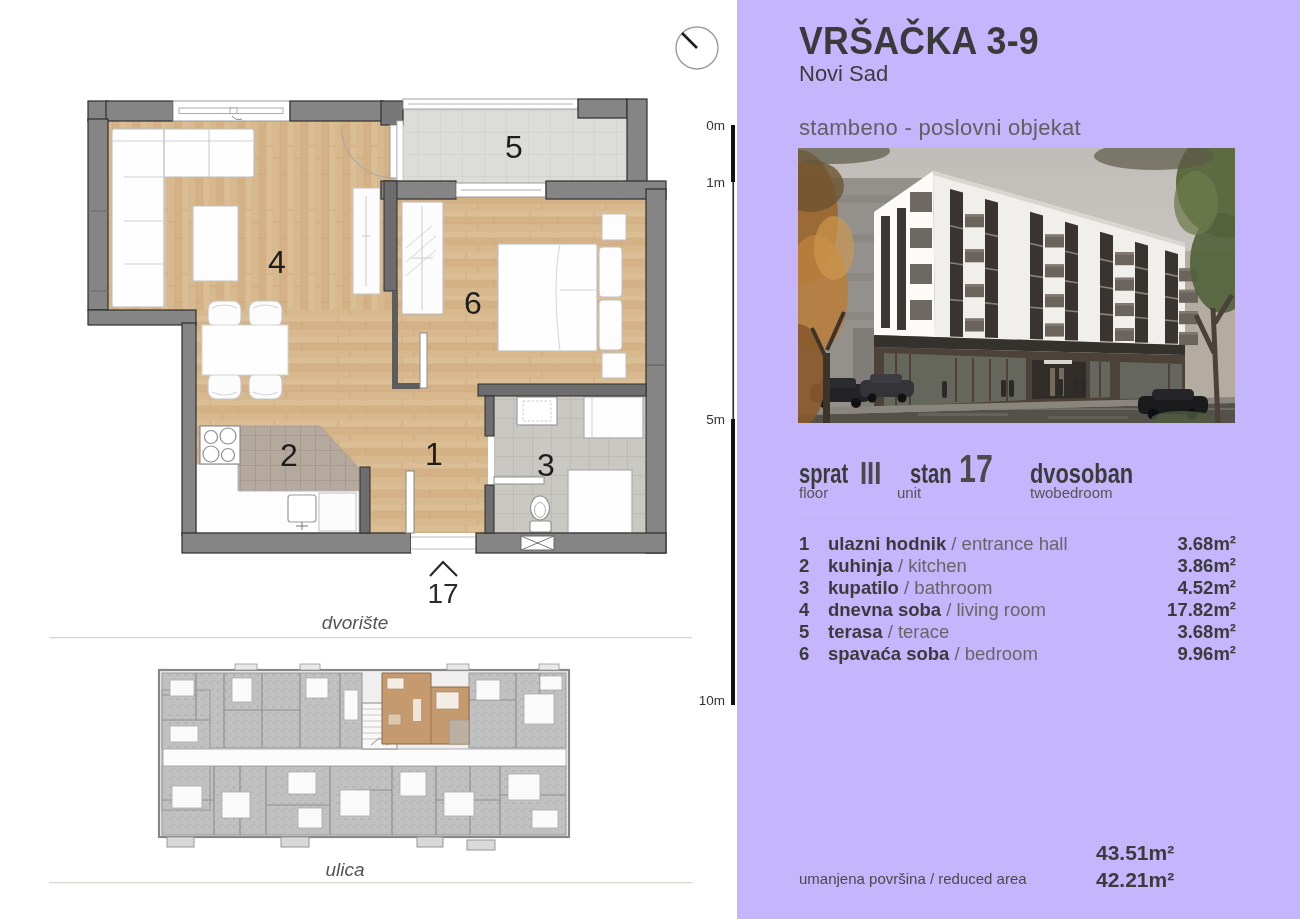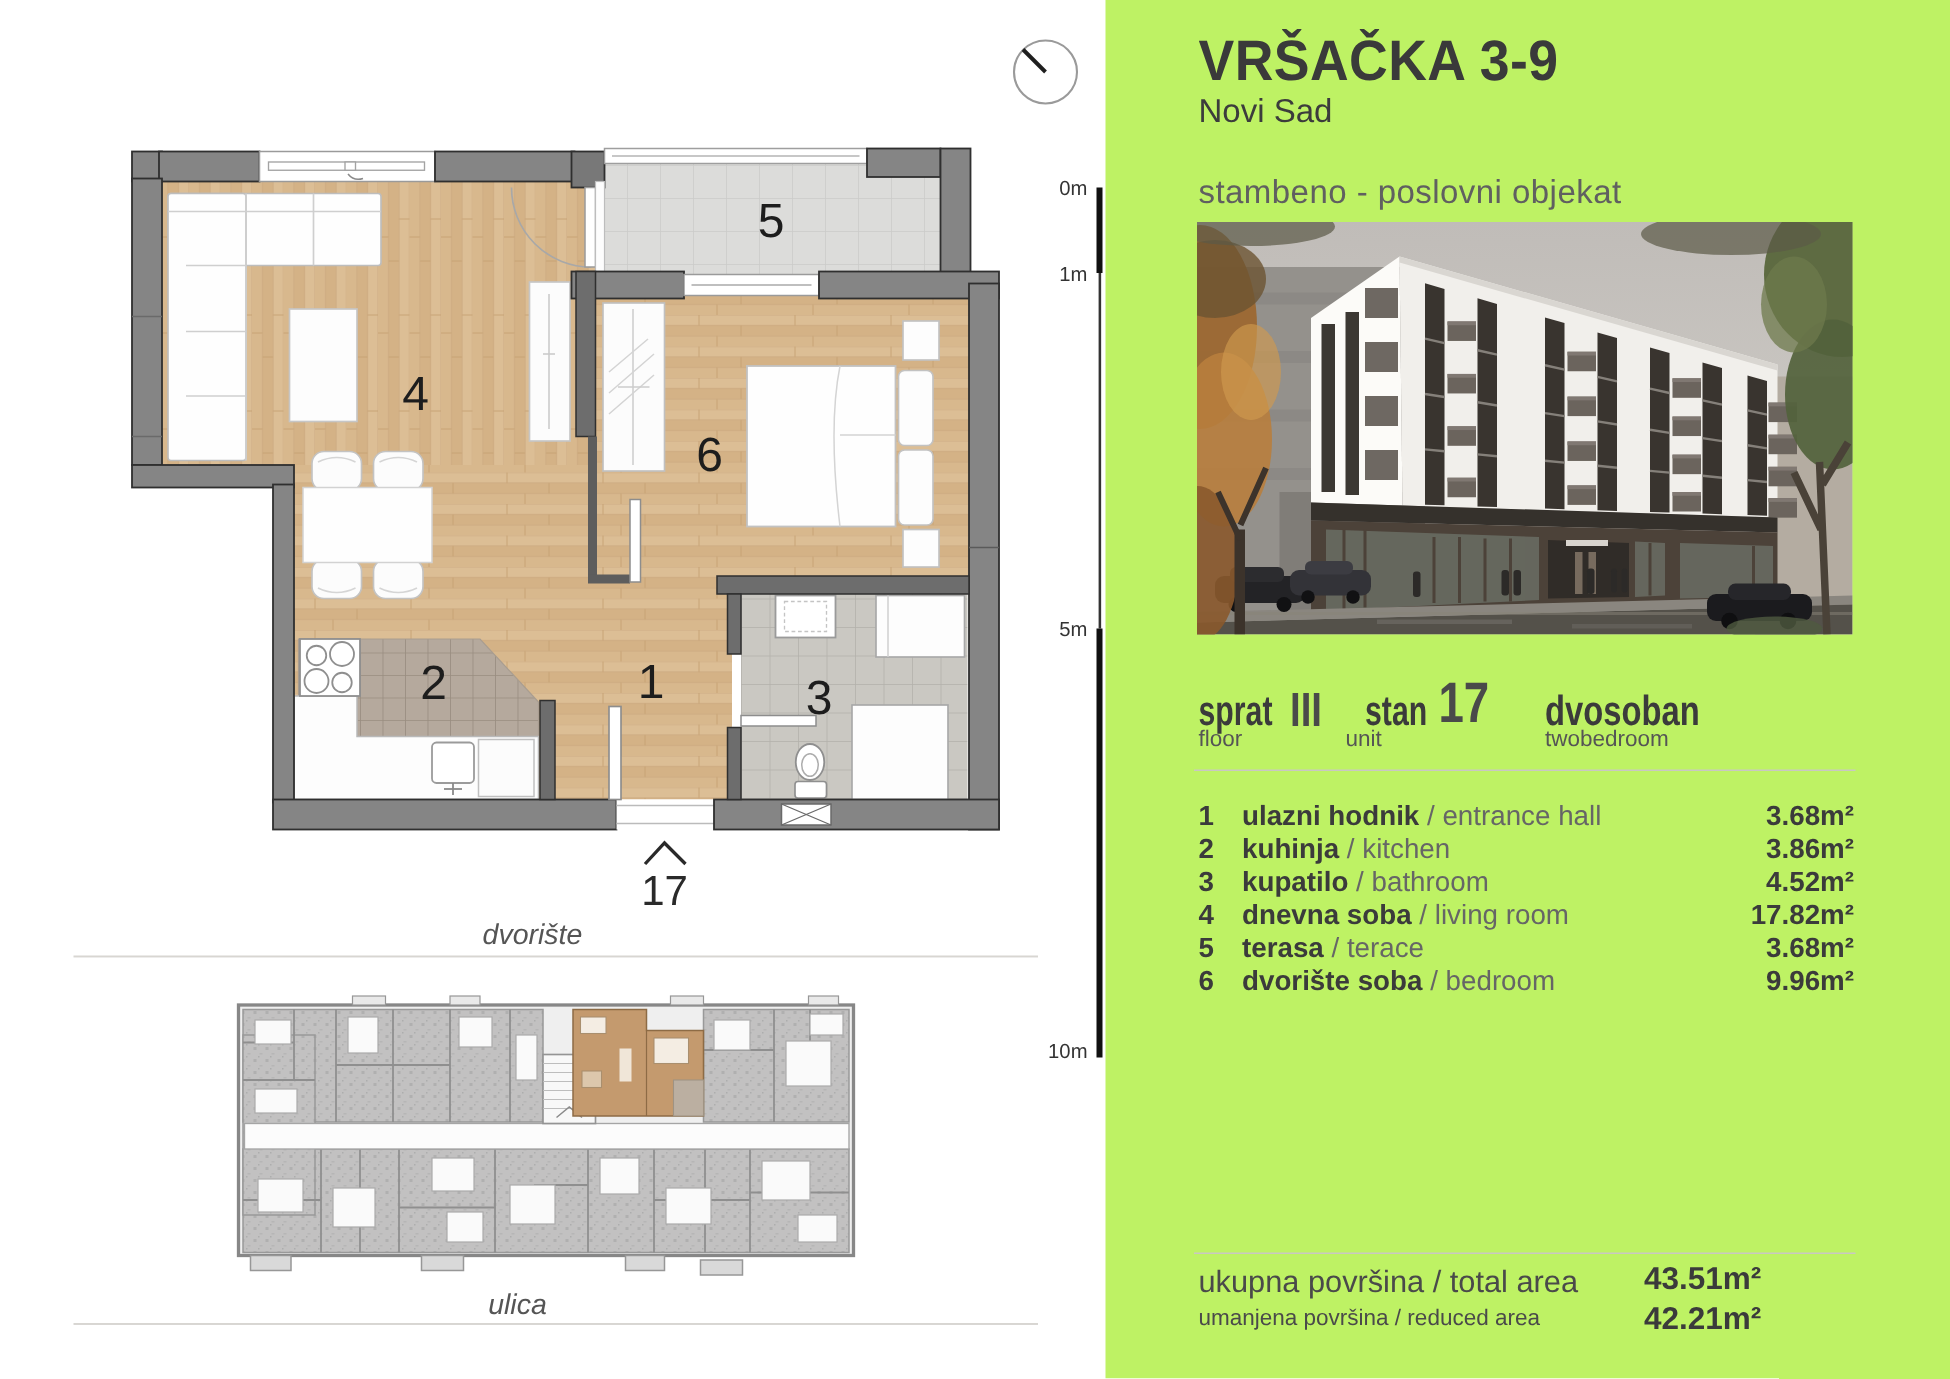--- a/index.html
+++ b/index.html
@@ -356,21 +356,21 @@
 
 <g fill="#e9e9e9" stroke="#979797" stroke-width="0.8">
 <rect x="235" y="664" width="22" height="6"></rect>
 <rect x="300" y="664" width="20" height="6"></rect>
 <rect x="447" y="664" width="22" height="6"></rect>
 <rect x="539" y="664" width="20" height="6"></rect>
 </g>
 </g>
 </svg>
 
-<div class="abs" style="left:737px;top:0;width:563px;height:919px;background:#bef264">
+<div class="abs" style="left:737px;top:0;width:563px;height:919px;background:#c4b5fd">
 
 <div class="abs b" style="left:62px;top:20px;font-size:38px;color:#3a3a3a;letter-spacing:0.3px;transform:scaleX(0.94);transform-origin:0 0">VRŠAČKA 3-9</div>
 
 <div class="abs" style="left:62px;top:61px;font-size:22px;color:#3c3c3c">Novi Sad</div>
 
 <div class="abs" style="left:62px;top:115px;font-size:22px;letter-spacing:0.3px;color:#606060">stambeno - poslovni objekat</div>
 
 <svg class="abs" style="left:61px;top:148px" width="437" height="275" viewBox="0 0 437 275">
 
 <defs>
@@ -604,24 +604,23 @@
 </div>
 
 <div class="abs" style="left:61px;top:621px;width:438px;height:22px;font-size:18.5px;color:#3b3b3b;line-height:22px">
 <span class="b" style="position:absolute;left:1px">5</span>
 <span style="position:absolute;left:30px"><span class="b">terasa</span> <span class="it" style="color:#666">/ terace</span></span>
 <span class="b" style="position:absolute;right:0">3.68m²</span>
 </div>
 
 <div class="abs" style="left:61px;top:643px;width:438px;height:22px;font-size:18.5px;color:#3b3b3b;line-height:22px">
 <span class="b" style="position:absolute;left:1px">6</span>
-<span style="position:absolute;left:30px"><span class="b">dvorište soba</span> <span class="it" style="color:#666">/ bedroom</span></span>
+<span style="position:absolute;left:30px"><span class="b">spavaća soba</span> <span class="it" style="color:#666">/ bedroom</span></span>
 <span class="b" style="position:absolute;right:0">9.96m²</span>
 </div>
 
 <div class="abs" style="left:59px;top:835px;width:441px;height:1px;background:#c9c7c3"></div>
 
-<div class="abs it" style="left:62px;top:843px;font-size:20.5px;color:#4a4a4a">ukupna površina / total area</div>
 <div class="abs b" style="left:359px;top:841px;width:140px;font-size:21px;color:#3b3b3b;text-align:left">43.51m²</div>
 
 <div class="abs it" style="left:62px;top:870px;font-size:15px;color:#4a4a4a">umanjena površina / reduced area</div>
 <div class="abs b" style="left:359px;top:868px;width:140px;font-size:21px;color:#3b3b3b;">42.21m²</div>
 </div>
 
 </body></html>

